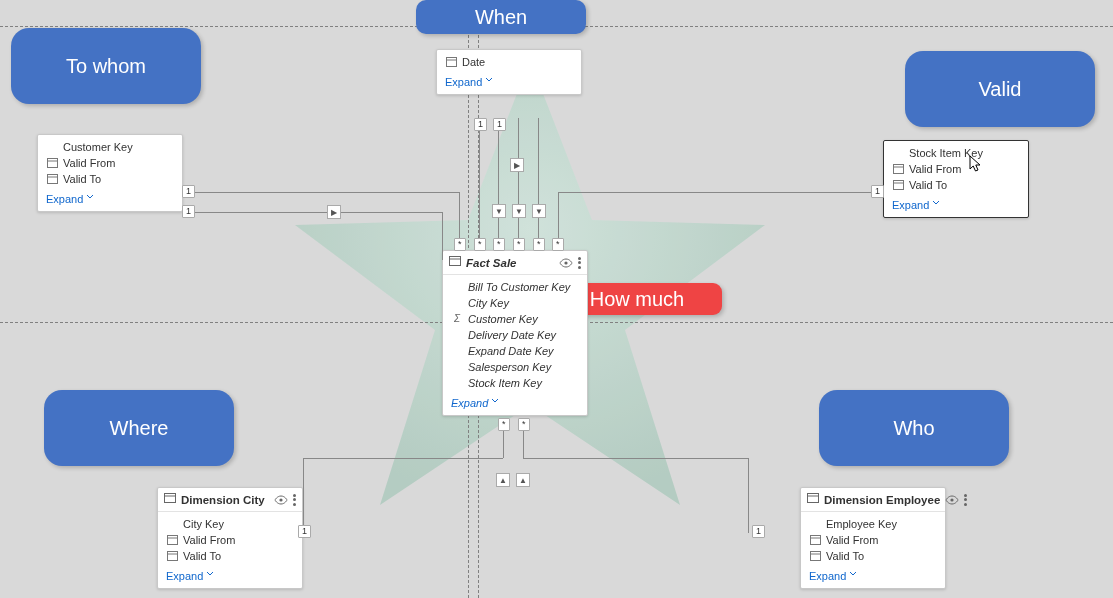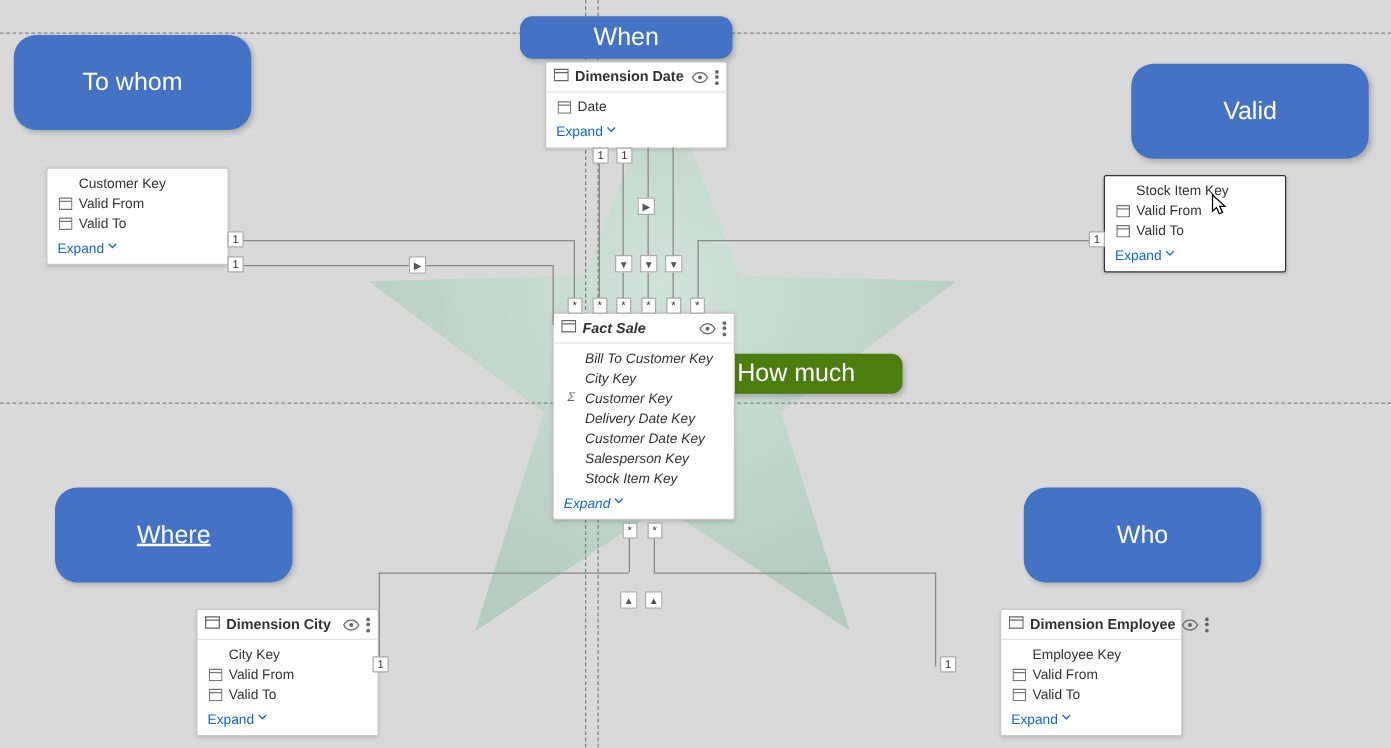--- a/index.html
+++ b/index.html
@@ -34,23 +34,23 @@
     position: absolute;
     background: #4472c4;
     color: #fff;
     display: flex;
     align-items: center;
     justify-content: center;
     font-size: 20px;
     border-radius: 18px;
     box-shadow: 2px 2px 4px rgba(0,0,0,0.2);
   }
-  .pill.orange { background: #4d7c0f; color:#fff; }
+  .pill.orange { background: #ef4444; color:#fff; }
   .pill .lbl { text-align:center; }
-  .pill .lbl.underline { text-decoration: underline; }
+  .pill .lbl.underline { }
 
   .table-card {
     position: absolute;
     background: #fff;
     border: 1px solid #c8c8c8;
     border-radius: 2px;
     box-shadow: 0 1px 3px rgba(0,0,0,0.15);
     font-size: 12px;
     color: #333;
     width: 146px;
@@ -140,60 +140,40 @@
     </radialGradient>
   </defs>
   <path d="M250 15 L312 175 L485 180 L345 285 L400 460 L250 360 L100 460 L155 285 L15 180 L188 175 Z" fill="url(#sg)" stroke="none"></path>
 </svg>
 
 <div class="guide-h" style="top:26px"></div>
 <div class="guide-h" style="top:322px"></div>
 <div class="guide-v" style="left:478px"></div>
 <div class="guide-v" style="left:468px"></div>
 
-<div class="pill" style="left:416px; top:13px; width:170px; height:34px; border-radius:10px;">
+<div class="pill" style="left:416px; top:0; width:170px; height:34px; border-radius:10px;">
   <span class="lbl">When</span>
 </div>
 <div class="pill" style="left:11px; top:28px; width:190px; height:76px;">
   <span class="lbl">To whom</span>
 </div>
 <div class="pill" style="left:905px; top:51px; width:190px; height:76px;">
   <span class="lbl">Valid</span>
 </div>
 <div class="pill orange" style="left:552px; top:283px; width:170px; height:32px; border-radius:9px;">
   <span class="lbl">How much</span>
 </div>
 <div class="pill" style="left:44px; top:390px; width:190px; height:76px;">
   <span class="lbl underline">Where</span>
 </div>
 <div class="pill" style="left:819px; top:390px; width:190px; height:76px;">
   <span class="lbl">Who</span>
 </div>
 
 <div class="table-card" style="left:436px; top:49px; width:146px;">
-  <div class="tc-head">
-    <span class="tbl-icon">
-      <svg width="12" height="12" viewBox="0 0 12 12">
-          <rect x="0.5" y="1.5" width="11" height="9" fill="none" stroke="#666"></rect>
-          <line x1="0.5" y1="4" x2="11.5" y2="4" stroke="#666"></line>
-        </svg>
-    </span>
-    <span class="title">Dimension Date</span>
-    <span class="eye-icon">
-      <svg width="14" height="10" viewBox="0 0 14 10">
-          <path d="M7 1 C3 1 1 5 1 5 C1 5 3 9 7 9 C11 9 13 5 13 5 C13 5 11 1 7 1 Z" fill="none" stroke="#666"></path>
-          <circle cx="7" cy="5" r="1.6" fill="#666"></circle>
-        </svg>
-    </span>
-    <span class="kebab-icon">
-        <span></span>
-        <span></span>
-        <span></span>
-      </span>
-  </div>
   <div class="tc-body">
     <div class="field">
       <span class="fld-icon">
           <svg width="11" height="11" viewBox="0 0 11 11">
             <rect x="0.5" y="1.5" width="10" height="9" fill="none" stroke="#777"></rect>
             <line x1="0.5" y1="4" x2="10.5" y2="4" stroke="#777"></line>
           </svg>
         </span>
       <span>Date</span>
     </div>
@@ -303,21 +283,21 @@
     <div class="field">
       <span class="fld-icon" style="font-size:10px;color:#666;">Σ</span>
       <span>Customer Key</span>
     </div>
     <div class="field">
         <span class="fld-icon"></span>
         <span>Delivery Date Key</span>
       </div>
     <div class="field">
         <span class="fld-icon"></span>
-        <span>Customer Date Key</span>
+        <span>Expand Date Key</span>
       </div>
     <div class="field">
         <span class="fld-icon"></span>
         <span>Salesperson Key</span>
       </div>
     <div class="field">
         <span class="fld-icon"></span>
         <span>Stock Item Key</span>
       </div>
   </div>

